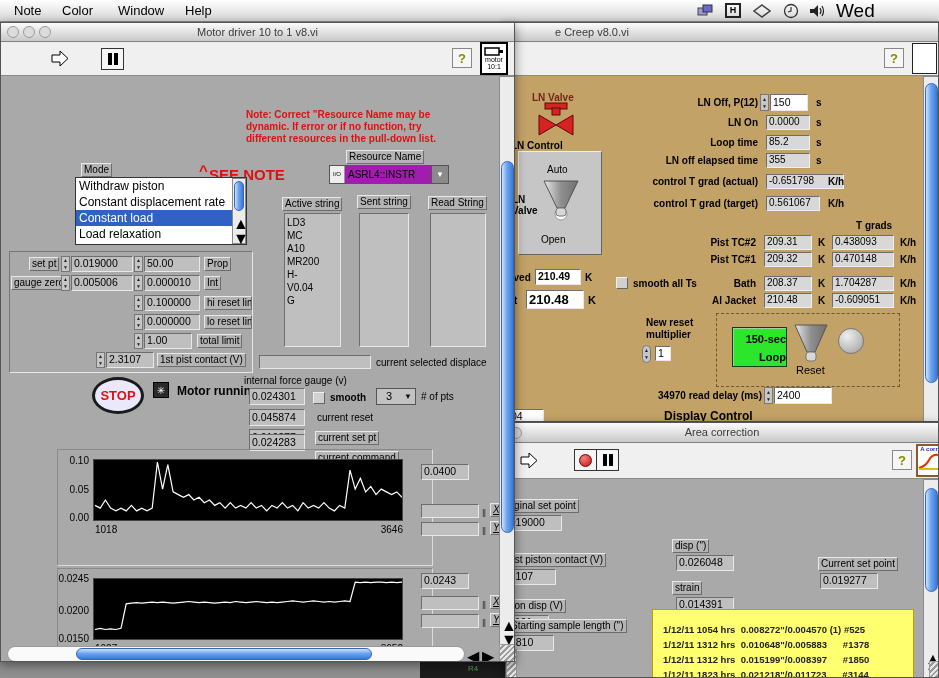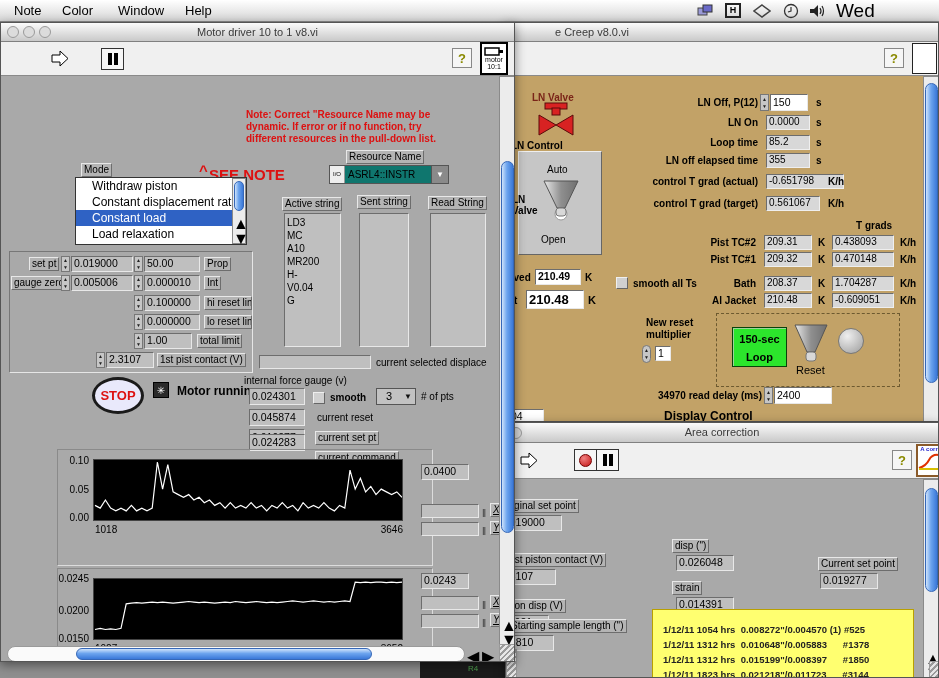--- a/index.html
+++ b/index.html
@@ -26,21 +26,21 @@
 .btn{background:#f6f6f6;border:1px solid #333;display:flex;align-items:center;justify-content:center}
 .grip{background:repeating-linear-gradient(135deg,#e6e6e6 0 2px,#9a9a9a 2px 4px);border:1px solid #999}
 .spin{display:flex;flex-direction:column;background:#c6c6c6;border:1px solid #777;width:9px;justify-content:center}
 .spin i{font-style:normal;font-size:5px;line-height:7px;text-align:center;color:#222;display:block}
 .up::before{content:"▲"}
 .dn::before{content:"▼"}
 .lt::before{content:"◀"}
 .rt2::before{content:"▶"}
 .bars::before{content:"‖";font-size:10px;color:#333}
 .chk{background:#d0d0d0;border:1px solid;border-color:#efefef #666 #666 #efefef;width:12px;height:12px}
-.mrow{font-size:12px;line-height:16px;padding-left:16px;white-space:nowrap;overflow:hidden}
+.mrow{font-size:12px;line-height:16px;padding-left:3px;white-space:nowrap;overflow:hidden}
 .sel{background:#2f62c4;color:#fff}
 .srow{font-size:10px;line-height:13px;padding-left:2px;white-space:nowrap}
 .menu-item{font-size:13px;color:#000;line-height:21px}
 .tick{font-size:10px;white-space:nowrap}
 .logline{font-size:9.5px;font-weight:bold;line-height:15px;white-space:pre;color:#222}
 .dashed{border:1px dashed #6d5a30}
 .circlebtn{border-radius:50%;background:radial-gradient(circle at 35% 30%,#efefef,#9c9c9c);border:1px solid #777}
 .helpq{font-size:13px;font-weight:bold;color:#8a8a00;line-height:1}
 svg{display:block}
 </style>
@@ -183,21 +183,21 @@
     <span class="ab val vw b" style="left:20px;top:214px;width:58px;height:19px;font-size:13px;line-height:17px">210.48</span>
     <span class="ab creeplbl" style="left:82px;top:218px;font-size:11px">K</span>
 
     <span class="ab creeplbl" style="left:140px;top:241px;line-height:12px"><span>New reset</span><br><span>multiplier</span></span>
     <span class="ab spin" style="left:136px;top:269px;height:18px;border-radius:5px">
         <i class="up"></i>
         <i class="dn"></i>
       </span>
     <span class="ab val vw" style="left:149px;top:270px;width:16px;height:15px">1</span>
     <div class="ab dashed" style="left:210px;top:237px;width:184px;height:74px"></div>
-    <div class="ab" style="left:226px;top:251px;width:55px;height:40px;background:#2ce62c;border:1px solid #0a410a;box-shadow:1px 1px 0 #9bd49b inset;text-align:center;font-size:11px;font-weight:bold;line-height:18px;padding-top:2px"><span>150-sec</span><br><span>Loop</span></div>
+    <div class="ab" style="left:226px;top:251px;width:55px;height:40px;background:#2ce62c;border:1px solid #0a410a;box-shadow:1px 1px 0 #9bd49b inset;text-align:right;font-size:11px;font-weight:bold;line-height:18px;padding-top:2px"><span>150-sec</span><br><span>Loop</span></div>
     <span class="ab" style="left:286px;top:246px">
       <svg width="38" height="42">
           <defs>
             <linearGradient id="fg2" x1="0" y1="0" x2="1" y2="0">
               <stop offset="0" stop-color="#e8e8e8"></stop>
               <stop offset=".5" stop-color="#8f8f8f"></stop>
               <stop offset="1" stop-color="#6f6f6f"></stop>
             </linearGradient>
           </defs>
           <polygon points="3,3 35,3 23,30 15,30" fill="url(#fg2)" stroke="#555"></polygon>
@@ -317,21 +317,21 @@
     </div>
   </div>
   <div class="panel" style="left:0;top:53px;width:515px;height:587px">
 
     <div class="ab red t10 b" style="left:245px;top:33px;line-height:12px">
       <span>Note: Correct "Resource Name may be</span><br><span>dynamic.  If error or if no function, try</span><br><span>different resources in the pull-down list.</span>
     </div>
     <span class="ab lblr" style="left:345px;top:74px">Resource Name</span>
     <span class="ab red b" style="left:198px;top:86px;font-size:15px">^</span>
     <span class="ab red b" style="left:208px;top:90px;font-size:15px">SEE NOTE</span>
-    <div class="ab" style="left:328px;top:89px;width:120px;height:19px;border:1px solid #555;background:#0f766e;display:flex">
+    <div class="ab" style="left:328px;top:89px;width:120px;height:19px;border:1px solid #555;background:#a21caf;display:flex">
       <span style="width:15px;font-size:6px;line-height:17px;text-align:center;border-right:1px solid #999;background:#eee">I/O</span>
       <span style="flex:1;font-size:10px;line-height:17px;padding-left:3px;white-space:nowrap">ASRL4::INSTR</span>
       <span class="dn" style="width:17px;background:#8a8a8a;color:#fff;font-size:8px;line-height:17px;text-align:center;border-left:1px solid #555"></span>
     </div>
 
     <span class="ab lblr" style="left:80px;top:87px">Mode</span>
     <div class="ab" style="left:74px;top:101px;width:172px;height:68px;background:#fff;border:1px solid #333;display:flex">
       <div id="mode-list" style="flex:1;overflow:hidden">
           <div class="mrow">Withdraw piston</div>
           <div class="mrow">Constant displacement rate</div>

